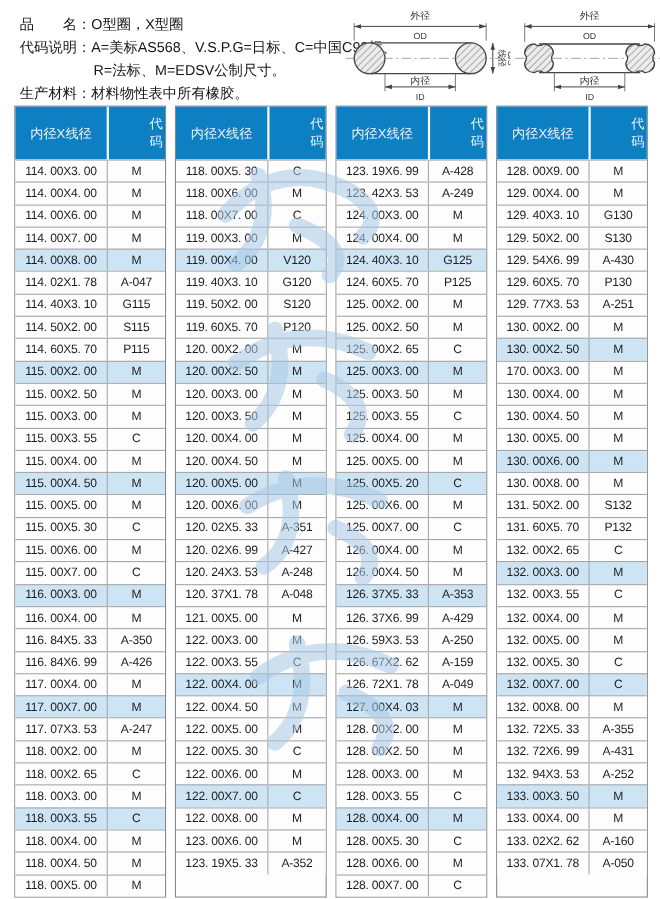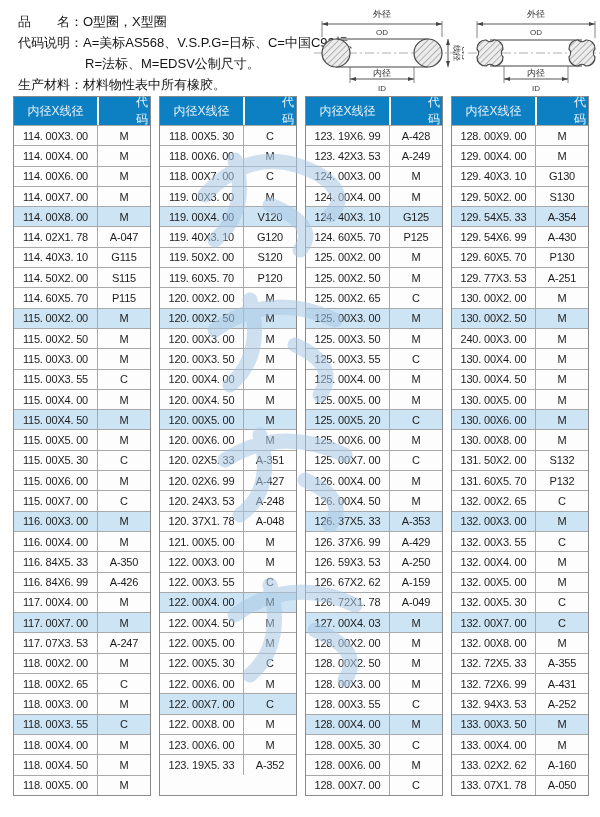--- a/index.html
+++ b/index.html
@@ -14,21 +14,21 @@
   .indent3 { padding-left:67px;text-align:right; }
   
   .diagrams { display:flex; gap:4px; padding-top:3px; }
   .diagrams svg { display:block; }
   .dim-text { fill:#333; }
   
   .watermark { position:absolute; left:0; top:0; width:600px; height:817px; pointer-events:none; z-index:6; }
   
   .tables { position:absolute; left:13px; top:96px; width:576px; display:flex; gap:8px; z-index:2; }
   .spec-table { flex:1; border:1px solid #8a8a8a; background:#fdfdfd; }
-  .thead { display:flex; background:#0d80c4; height:28px;gap:37px; }
+  .thead { display:flex; background:#0d80c4; height:48px;gap:37px; }
   .thead .cell { color:#eaf3fa; font-size:12px; }
   .thead .c1 { border-right:2px solid #ffffff; }
   .trow { display:flex; height:20.3px; box-sizing:border-box; border-top:1px solid #a8a8a8; background:#fdfdfd; }
   .trow.hl { background:#cde4f4; }
   .cell { display:flex; align-items:center; justify-content:center; }
   .c1 { width:61%; }
   .c2 { flex:1; }
   .trow .c1 { border-right:1px solid #a8a8a8; }
   .trow .cell { font-size:11px; color:#1c1c1c; letter-spacing:-0.2px; }
 </style>
@@ -550,24 +550,20 @@
           <div class="cell c2">M</div>
         </div>
         <div class="trow">
           <div class="cell c1">129. 40X3. 10</div>
           <div class="cell c2">G130</div>
         </div>
         <div class="trow">
           <div class="cell c1">129. 50X2. 00</div>
           <div class="cell c2">S130</div>
         </div>
-        <div class="trow hl">
-          <div class="cell c1">129. 54X5. 33</div>
-          <div class="cell c2">A-354</div>
-        </div>
         <div class="trow">
           <div class="cell c1">129. 54X6. 99</div>
           <div class="cell c2">A-430</div>
         </div>
         <div class="trow">
           <div class="cell c1">129. 60X5. 70</div>
           <div class="cell c2">P130</div>
         </div>
         <div class="trow">
           <div class="cell c1">129. 77X3. 53</div>
@@ -575,21 +571,21 @@
         </div>
         <div class="trow">
           <div class="cell c1">130. 00X2. 00</div>
           <div class="cell c2">M</div>
         </div>
         <div class="trow hl">
           <div class="cell c1">130. 00X2. 50</div>
           <div class="cell c2">M</div>
         </div>
         <div class="trow">
-          <div class="cell c1">240. 00X3. 00</div>
+          <div class="cell c1">170. 00X3. 00</div>
           <div class="cell c2">M</div>
         </div>
         <div class="trow">
           <div class="cell c1">130. 00X4. 00</div>
           <div class="cell c2">M</div>
         </div>
         <div class="trow">
           <div class="cell c1">130. 00X4. 50</div>
           <div class="cell c2">M</div>
         </div>

